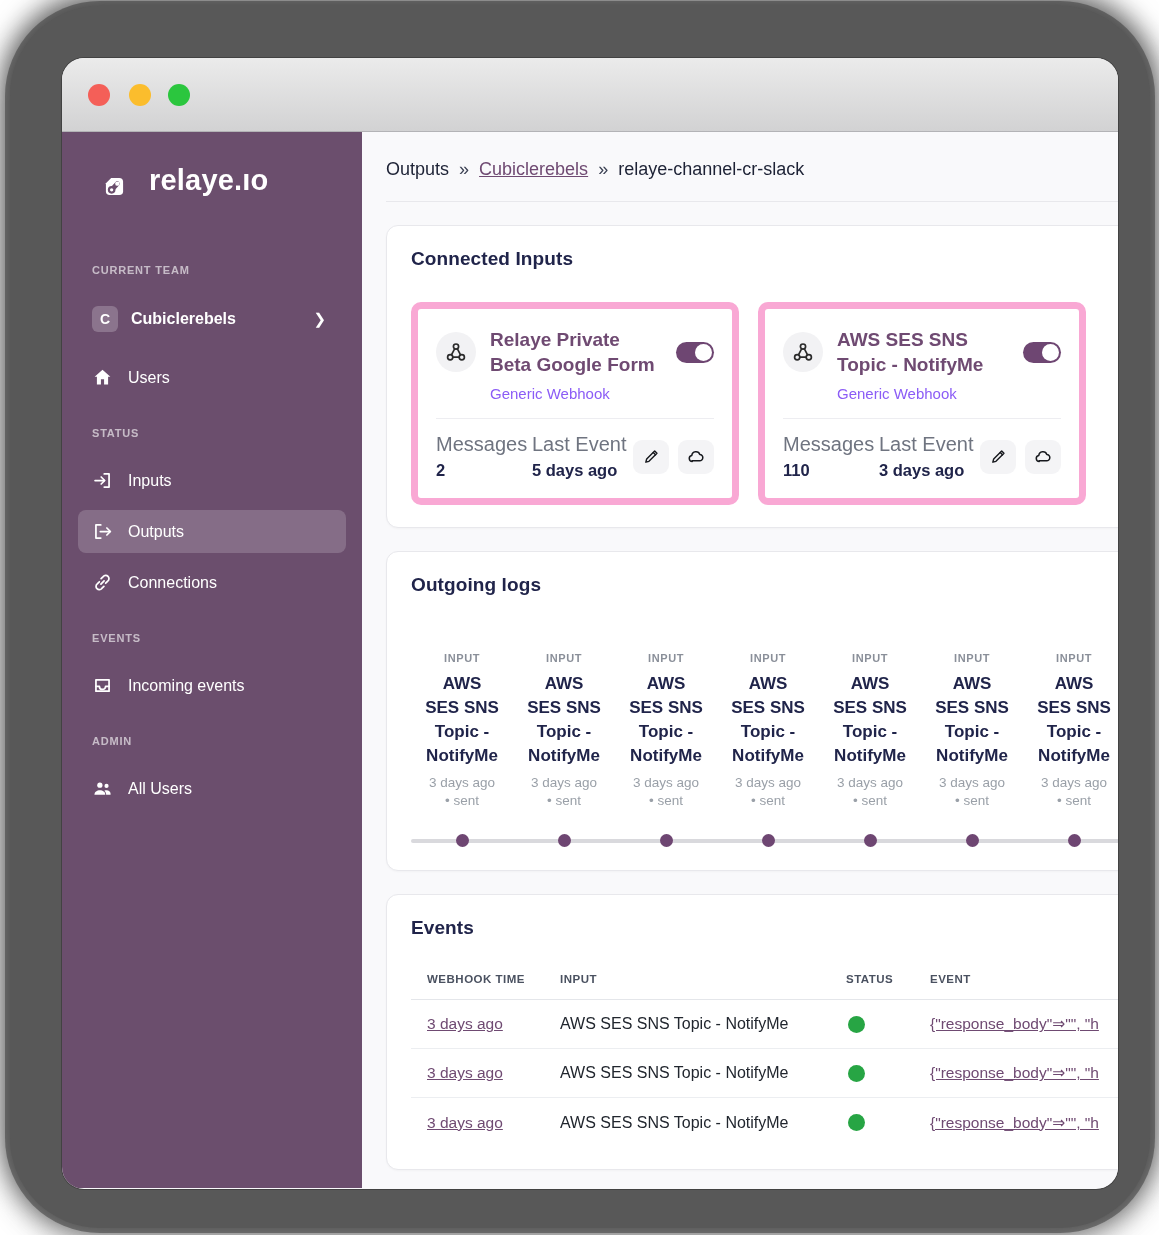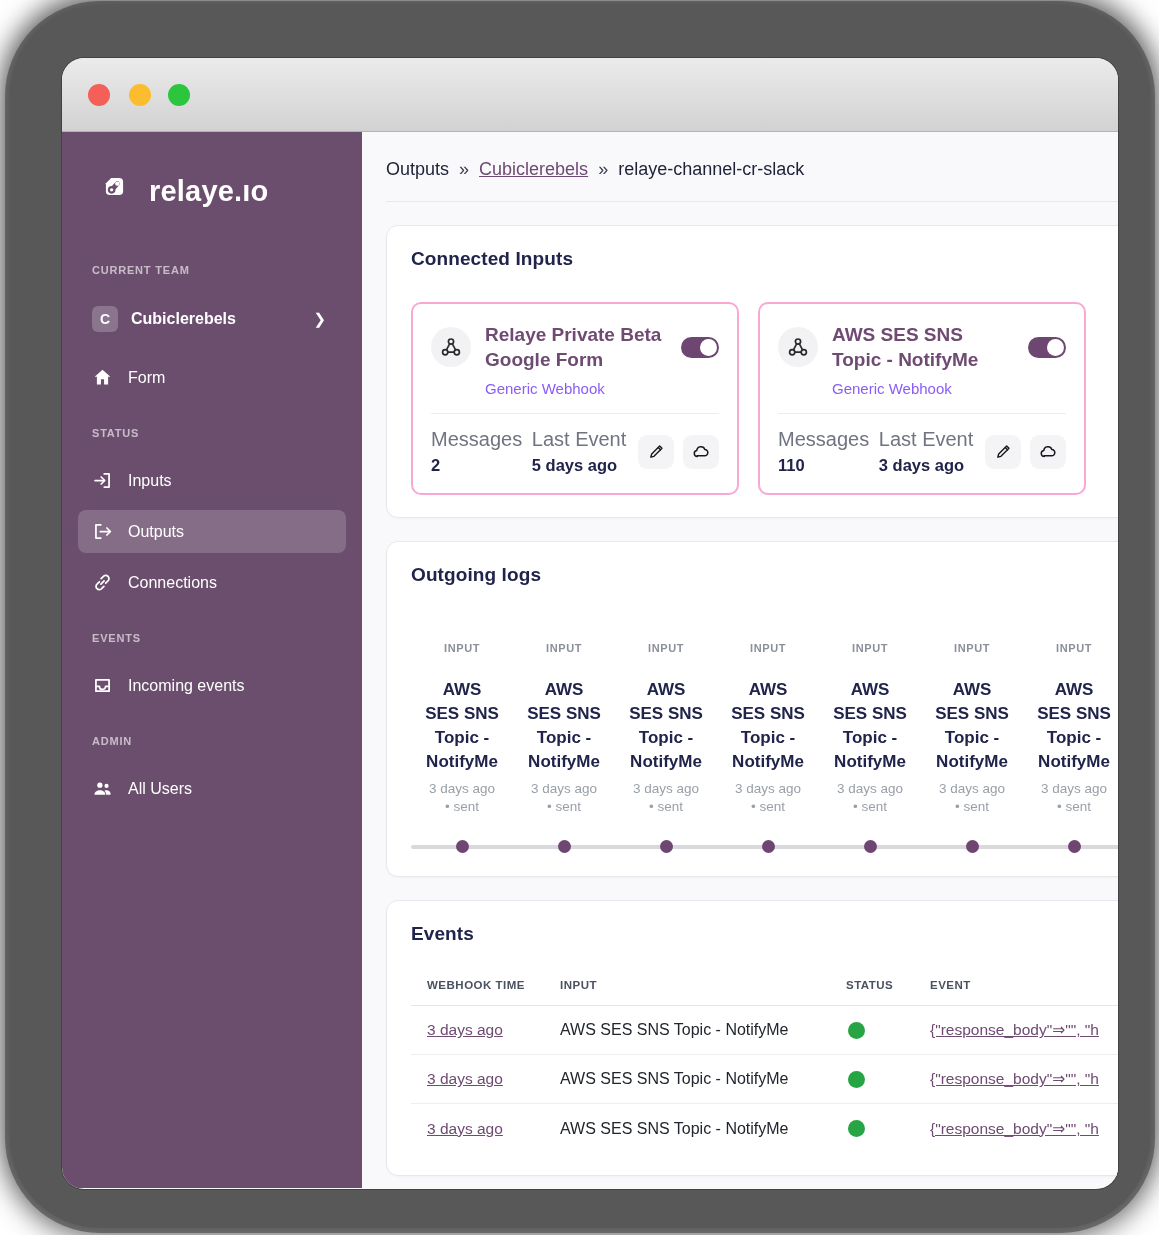--- a/index.html
+++ b/index.html
@@ -40,21 +40,21 @@
   .tl{position:absolute;top:26px;width:22px;height:22px;border-radius:50%;}
   .tl.red{left:26px;background:var(--tl-red);}
   .tl.yellow{left:67px;background:var(--tl-yellow);}
   .tl.green{left:106px;background:var(--tl-green);}
   .app{display:flex;height:1056px;}
   
   .sidebar{
     width:300px;flex:none;background:var(--sidebar-purple);
     color:#fff;padding-top:32px;overflow:hidden;
   }
-  .logo{display:flex;align-items:flex-end;gap:13px;padding:0 30px;margin-bottom:56px;}
+  .logo{display:flex;align-items:flex-start;gap:13px;padding:0 30px;margin-bottom:56px;}
   .logo-text{font-size:29px;font-weight:700;letter-spacing:.2px;color:#fff;}
   .side-section{font-size:11px;font-weight:700;letter-spacing:.8px;color:rgba(255,255,255,.62);
     padding:0 30px;margin:28px 0 20px;}
   .team-row{display:flex;align-items:center;gap:13px;padding:10px 30px;margin-bottom:14px;cursor:pointer;}
   .team-avatar{width:26px;height:26px;border-radius:6px;background:rgba(255,255,255,.22);
     display:flex;align-items:center;justify-content:center;font-size:14px;font-weight:700;}
   .team-name{flex:1;font-size:16px;font-weight:600;}
   .team-chevron{font-size:15px;font-weight:700;margin-right:6px;}
   .nav{list-style:none;}
   .nav-item{
@@ -72,21 +72,21 @@
   .bc-sep{color:#3c4254;font-size:18px;}
   .bc-link{color:var(--link-purple);text-decoration:underline;cursor:pointer;}
   .bc-divider{border-top:1px solid #e8e8ec;}
   .card{
     background:#fff;border:1px solid #e8e8ec;border-radius:12px;
     margin-top:23px;padding:22px 24px;box-shadow:0 1px 2px rgba(16,24,40,.03);
   }
   .card h2{font-size:19px;font-weight:700;color:var(--heading-navy);letter-spacing:.1px;}
   
   .input-grid{display:flex;gap:19px;margin-top:32px;}
-  .input-card{width:328px;flex:none;border:2px solid #f9a8d4;border-radius:10px;padding:18px;background:#fff;}
+  .input-card{width:328px;flex:none;border:7px solid #f9a8d4;border-radius:10px;padding:18px;background:#fff;}
   .ic-head{display:flex;align-items:center;gap:14px;}
   .hook-circle{width:40px;height:40px;border-radius:50%;background:#f2f2f4;flex:none;
     display:flex;align-items:center;justify-content:center;}
   .ic-title{flex:1;font-size:19px;line-height:1.32;font-weight:700;color:var(--link-purple);}
   .toggle{width:38px;height:21px;border-radius:11px;background:var(--accent-purple);
     position:relative;flex:none;cursor:pointer;}
   .toggle::after{content:"";position:absolute;right:2px;top:2px;width:17px;height:17px;
     border-radius:50%;background:#fff;}
   .ic-sub{margin:8px 0 0 54px;font-size:15px;color:#8b5cf6;}
   .ic-divider{border-top:1px solid #ededf1;margin:16px 0 14px;}
@@ -95,21 +95,21 @@
   .stat.wide{width:118px;}
   .stat-label{font-size:20px;color:#6f7480;}
   .stat-value{font-size:16.5px;font-weight:700;color:var(--heading-navy);margin-top:5px;}
   .ic-actions{margin-left:auto;display:flex;gap:9px;}
   .mini-btn{width:36px;height:34px;border:none;border-radius:9px;background:#f4f4f6;
     display:flex;align-items:center;justify-content:center;cursor:pointer;}
   
   .log-row{display:flex;margin-top:56px;}
   .log-entry{width:102px;flex:none;text-align:center;}
   .log-label{font-size:11px;font-weight:600;letter-spacing:.6px;color:#8a8f99;}
-  .log-name{margin-top:24px;font-size:17px;line-height:24px;font-weight:700;color:var(--heading-navy);}
+  .log-name{margin-top:8px;font-size:17px;line-height:24px;font-weight:700;color:var(--heading-navy);}
   .log-time{margin-top:6px;font-size:13.5px;line-height:18px;color:#9aa0a8;}
   .timeline{position:relative;height:14px;margin-top:24px;}
   .track{position:absolute;left:0;top:5px;width:790px;height:4px;background:#d9d9dd;border-radius:2px;}
   .dots{position:absolute;left:0;top:0;display:flex;}
   .dot-cell{width:102px;flex:none;display:flex;justify-content:center;}
   .dot{width:13px;height:13px;border-radius:50%;background:var(--accent-purple);cursor:pointer;}
   
   .ev-grid{display:grid;grid-template-columns:133px 286px 84px 1fr;align-items:center;padding-left:16px;}
   .ev-head{margin-top:34px;padding-bottom:14px;border-bottom:1px solid #e4e6ea;}
   .ev-col{font-size:11.5px;font-weight:700;letter-spacing:.5px;color:#4a5160;}
@@ -159,21 +159,21 @@
         </div>
 
         <ul class="nav">
 
             <li class="nav-item">
               <span class="icon-slot">
                 <svg viewBox="0 0 24 24">
                   <path d="M12 3.2 21 11h-2.6v9h-4.6v-6h-3.6v6H5.6v-9H3z" fill="#fff"></path>
                 </svg>
               </span>
-              <span>Form</span>
+              <span>Users</span>
             </li>
 
 
             <li class="side-section">STATUS</li>
 
             <li class="nav-item">
               <span class="icon-slot">
                 <svg viewBox="0 0 24 24" fill="none" stroke="#fff" stroke-width="2" stroke-linecap="round" stroke-linejoin="round">
                   <path d="M14 4.5h5.5v15H14"></path>
                   <path d="M3.5 12h10.5"></path>

